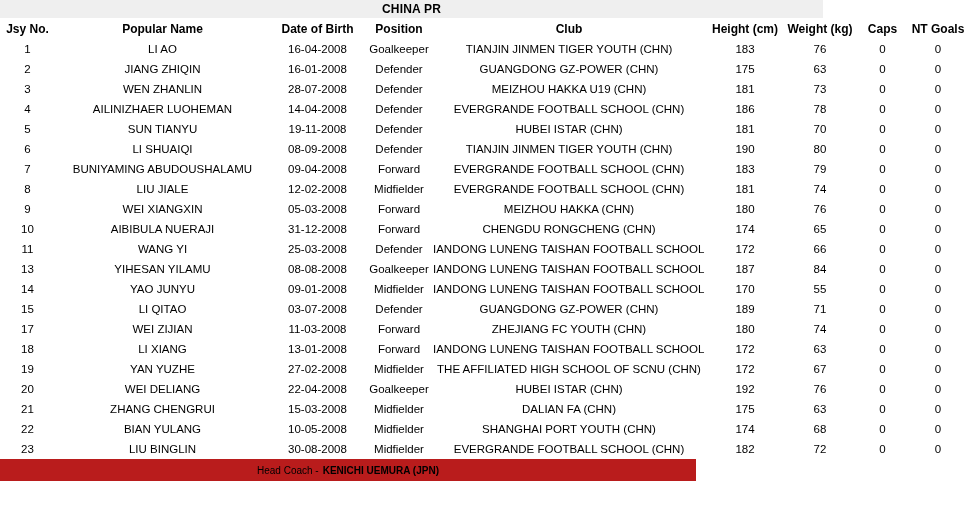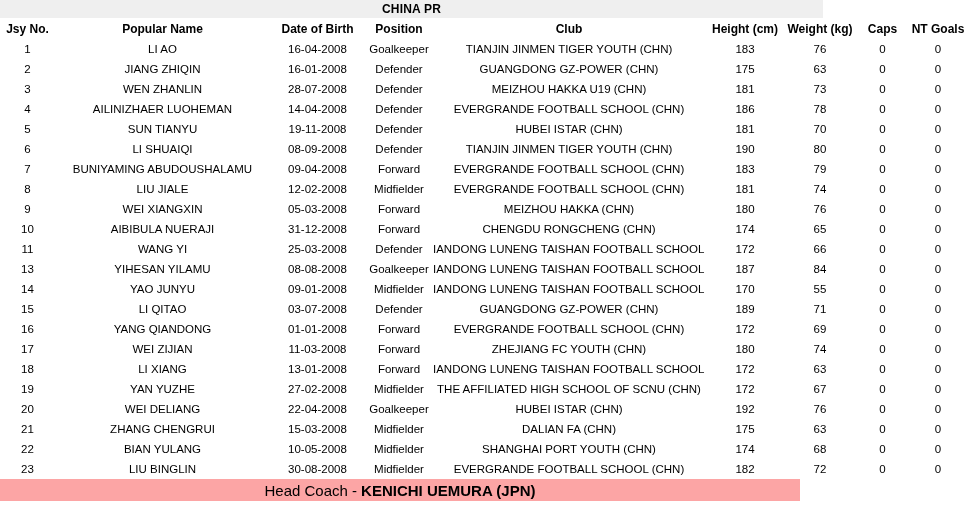--- a/index.html
+++ b/index.html
@@ -32,24 +32,24 @@
     padding: 0;
   }
   table.squad td {
     height: 20px;
     font-size: 11.5px; font-weight: normal;
     text-align: center; vertical-align: middle;
     white-space: nowrap; overflow: hidden;
     padding: 0;
   }
   .footer-bar {
-    width: 800px; height: 22px;
-    background: #fca5a5;
+    width: 696px; height: 22px;
+    background: #b91c1c;
     display: flex; align-items: center; justify-content: center;
-    font-size: 15px;
+    font-size: 10px;
   }
   .footer-bar .coach-name { font-weight: bold; margin-left: 4px; }
 </style>
 </head>
 <body>
 
 <div class="sheet">
 
   <div class="title-bar">CHINA PR</div>
 
@@ -227,31 +227,20 @@
     <td>LI QITAO</td>
     <td>03-07-2008</td>
     <td>Defender</td>
     <td>GUANGDONG GZ-POWER (CHN)</td>
     <td>189</td>
     <td>71</td>
     <td>0</td>
     <td>0</td>
   </tr>
         <tr>
-    <td>16</td>
-    <td>YANG QIANDONG</td>
-    <td>01-01-2008</td>
-    <td>Forward</td>
-    <td>EVERGRANDE FOOTBALL SCHOOL (CHN)</td>
-    <td>172</td>
-    <td>69</td>
-    <td>0</td>
-    <td>0</td>
-  </tr>
-        <tr>
     <td>17</td>
     <td>WEI ZIJIAN</td>
     <td>11-03-2008</td>
     <td>Forward</td>
     <td>ZHEJIANG FC YOUTH (CHN)</td>
     <td>180</td>
     <td>74</td>
     <td>0</td>
     <td>0</td>
   </tr>

